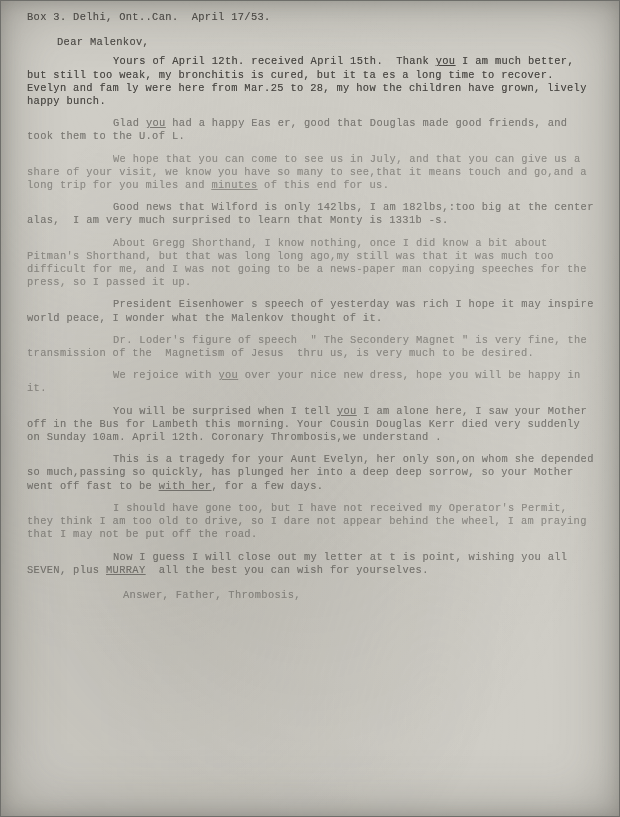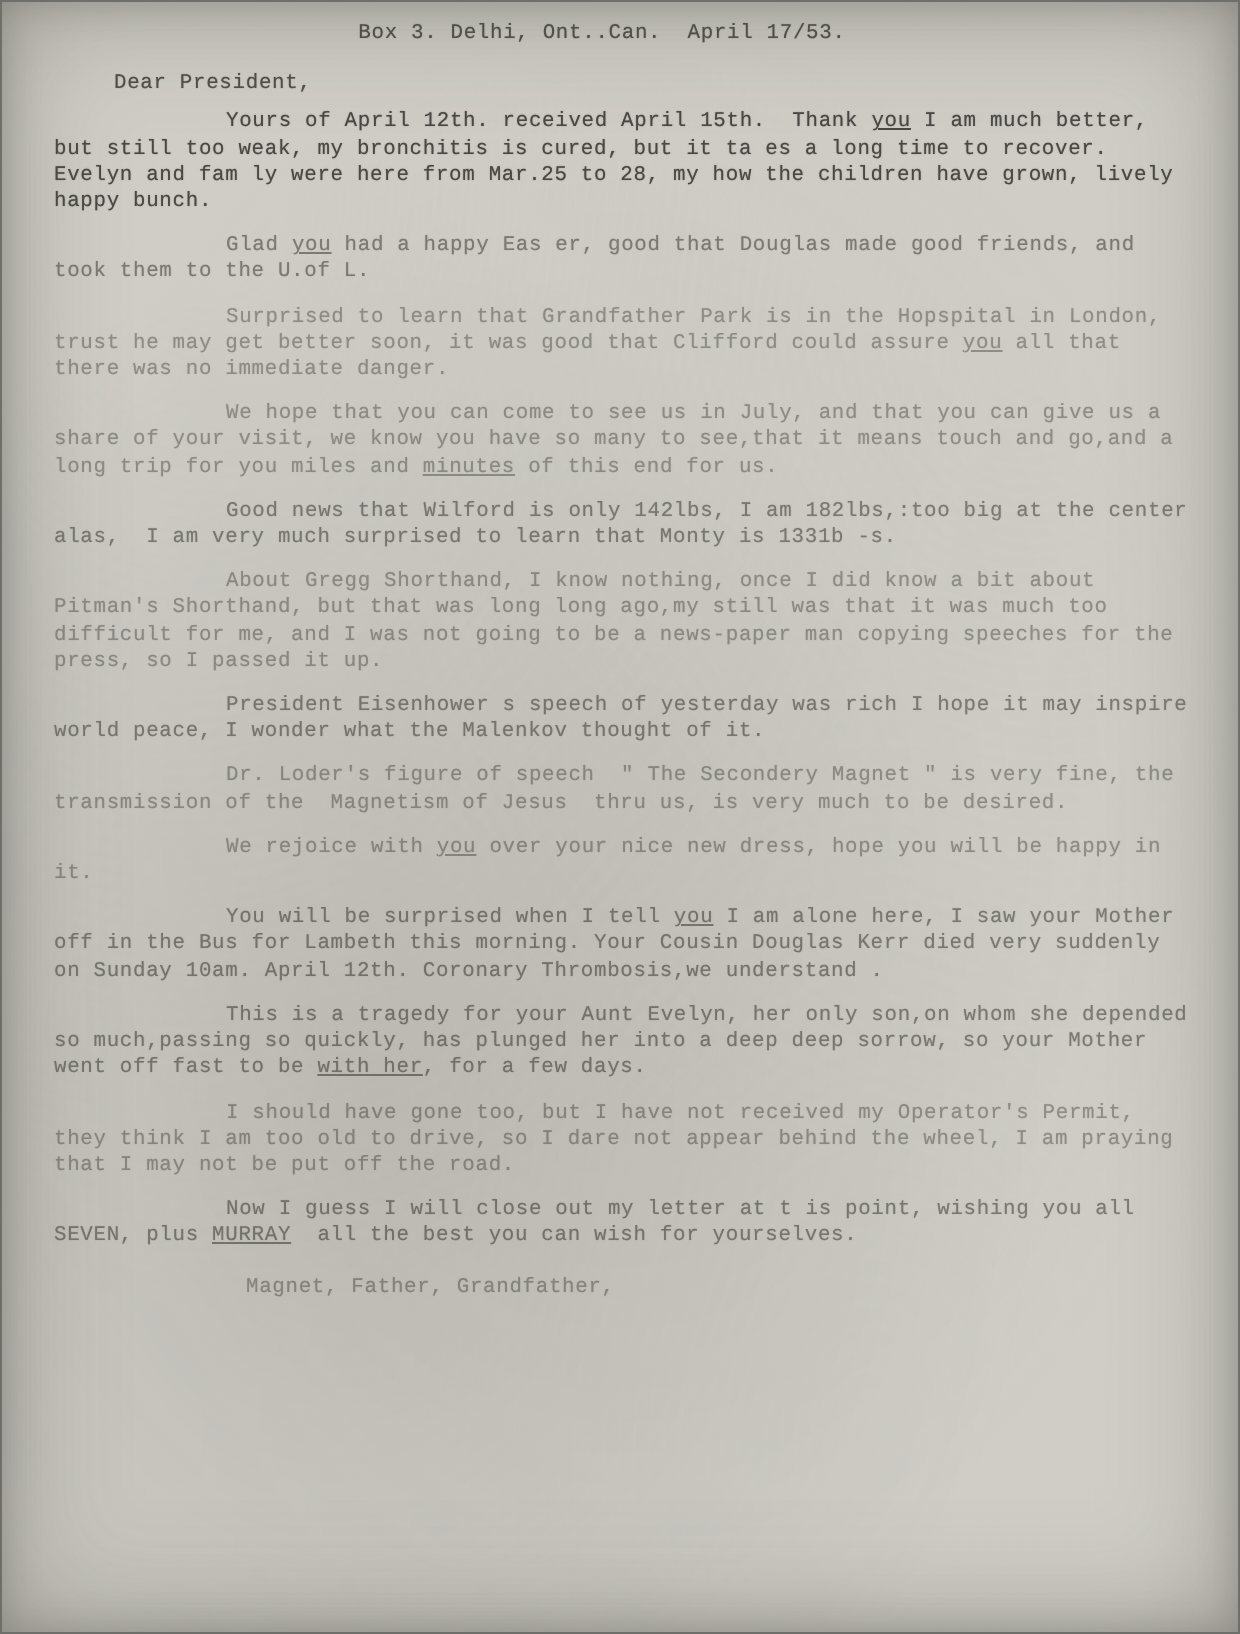--- a/index.html
+++ b/index.html
@@ -43,21 +43,21 @@
     box-sizing: border-box;
     padding: 10px 22px 10px 26px;
     font-family: "Liberation Mono", "DejaVu Sans Mono", monospace;
     font-size: 10.4px;
     line-height: 13.2px;
     color: #4a4844;
     letter-spacing: 0.35px;
     text-shadow: 0 0 0.6px rgba(70,68,64,0.55);
   }
   .head {
-    text-align: center;
+    text-align: left;
     padding-right: 22px;
     margin-bottom: 12px;
     white-space: pre;
   }
   .salut {
     margin-left: 30px;
     margin-bottom: 6px;
     white-space: pre;
   }
   .para {
@@ -76,27 +76,26 @@
   u { text-underline-offset: 1px; }
 </style>
 </head>
 <body>
 
 <div id="page">
   <div id="sheet">
 
     <div class="head dark">Box 3. Delhi, Ont..Can.  April 17/53.</div>
 
-    <div class="salut dark">Dear President,</div>
+    <div class="salut dark">Dear Malenkov,</div>
 
     <div class="para"><span class="indent"></span><span>Yours of April 12th. received April 15th.  Thank <u>you</u> I am much better, but still too weak, my bronchitis is cured, but it ta es a long time to recover.   Evelyn and fam ly were here from Mar.25 to 28, my how the children have grown, lively happy bunch.</span></div>
 
     <div class="para faint"><span class="indent"></span><span>Glad <u>you</u> had a happy Eas er, good that Douglas made good friends, and took them to the U.of L.</span></div>
 
-    <div class="para fainter"><span class="indent"></span><span>Surprised to learn that Grandfather Park is in the Hopspital in London, trust he may get better soon, it was good that Clifford could assure <u>you</u> all that there was no immediate danger.</span></div>
 
     <div class="para fainter"><span class="indent"></span><span>We hope that you can come to see us in July, and that you can give us a share of your visit, we know you have so many to see,that it means touch and go,and a long trip for you miles and <u>minutes</u> of this end for us.</span></div>
 
     <div class="para faint"><span class="indent"></span><span>Good news that Wilford is only 142lbs, I am 182lbs,:too big at the center alas,  I am very much surprised to learn that Monty is 1331b -s.</span></div>
 
     <div class="para fainter"><span class="indent"></span><span>About Gregg Shorthand, I know nothing, once I did know a bit about Pitman's Shorthand, but that was long long ago,my still was that it was much too difficult for me, and I was not going to be a news-paper man copying speeches for the press, so I passed it up.</span></div>
 
     <div class="para faint"><span class="indent"></span><span>President Eisenhower s speech of yesterday was rich I hope it may inspire world peace, I wonder what the Malenkov thought of it.</span></div>
 
     <div class="para fainter"><span class="indent"></span><span>Dr. Loder's figure of speech  " The Secondery Magnet " is very fine, the transmission of the  Magnetism of Jesus  thru us, is very much to be desired.</span></div>
@@ -105,17 +104,17 @@
 
     <div class="para faint"><span class="indent"></span><span>You will be surprised when I tell <u>you</u> I am alone here, I saw your Mother off in the Bus for Lambeth this morning. Your Cousin Douglas Kerr died very suddenly on Sunday 10am. April 12th. Coronary Thrombosis,we understand .</span></div>
 
     <div class="para faint"><span class="indent"></span><span>This is a tragedy for your Aunt Evelyn, her only son,on whom she depended so much,passing so quickly, has plunged her into a deep deep sorrow, so your Mother went off fast to be <u>with her</u>, for a few days.</span></div>
 
     <div class="para fainter"><span class="indent"></span><span>I should have gone too, but I have not received my Operator's Permit, they think I am too old to drive, so I dare not appear behind the wheel, I am praying that I may not be put off the road.</span></div>
 
 
     <div class="para faint"><span class="indent"></span><span>Now I guess I will close out my letter at t is point, wishing you all SEVEN, plus <u>MURRAY</u>  all the best you can wish for yourselves.</span></div>
 
-    <div class="sig fainter">Magnet, Father, Grandfather,</div>
+    <div class="sig fainter">Answer, Father, Thrombosis,</div>
   </div>
   <div id="grain"></div>
   <div id="vignette"></div>
 </div>
 
 </body></html>

